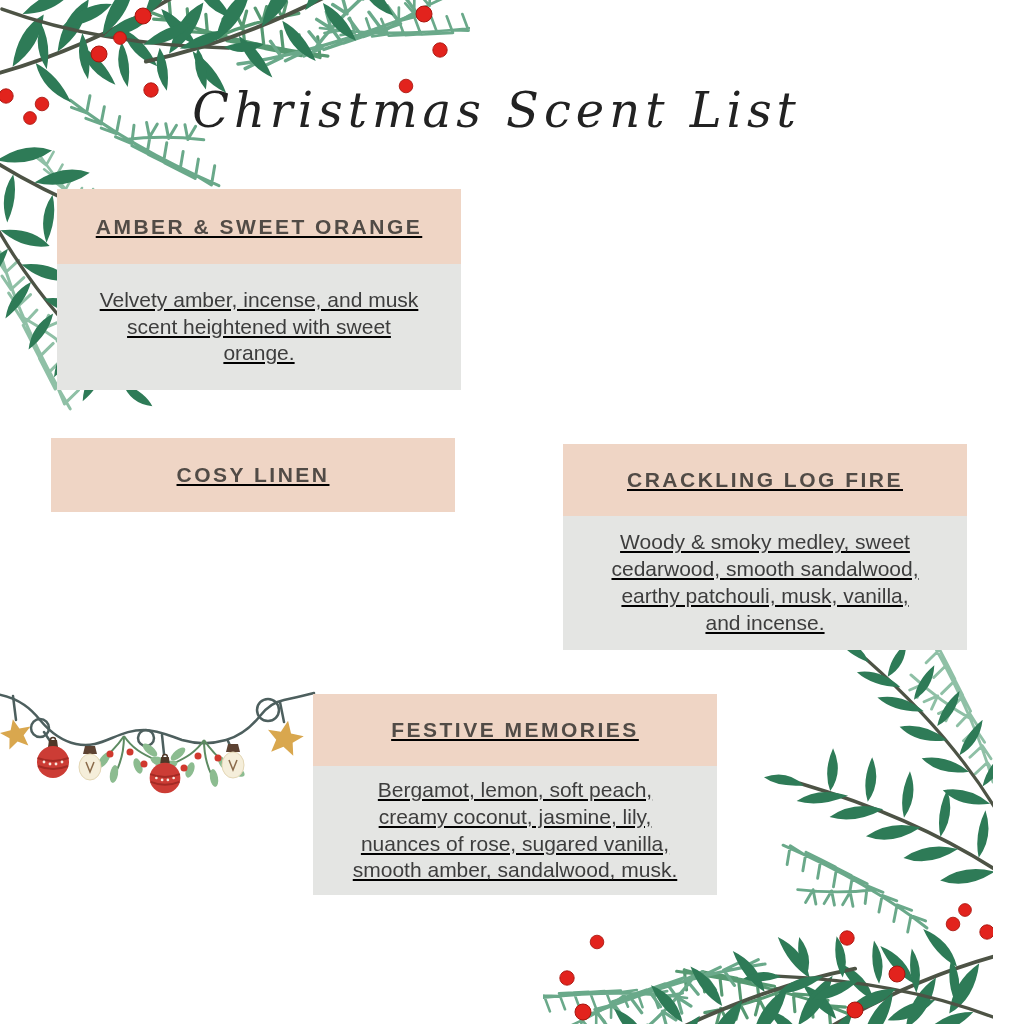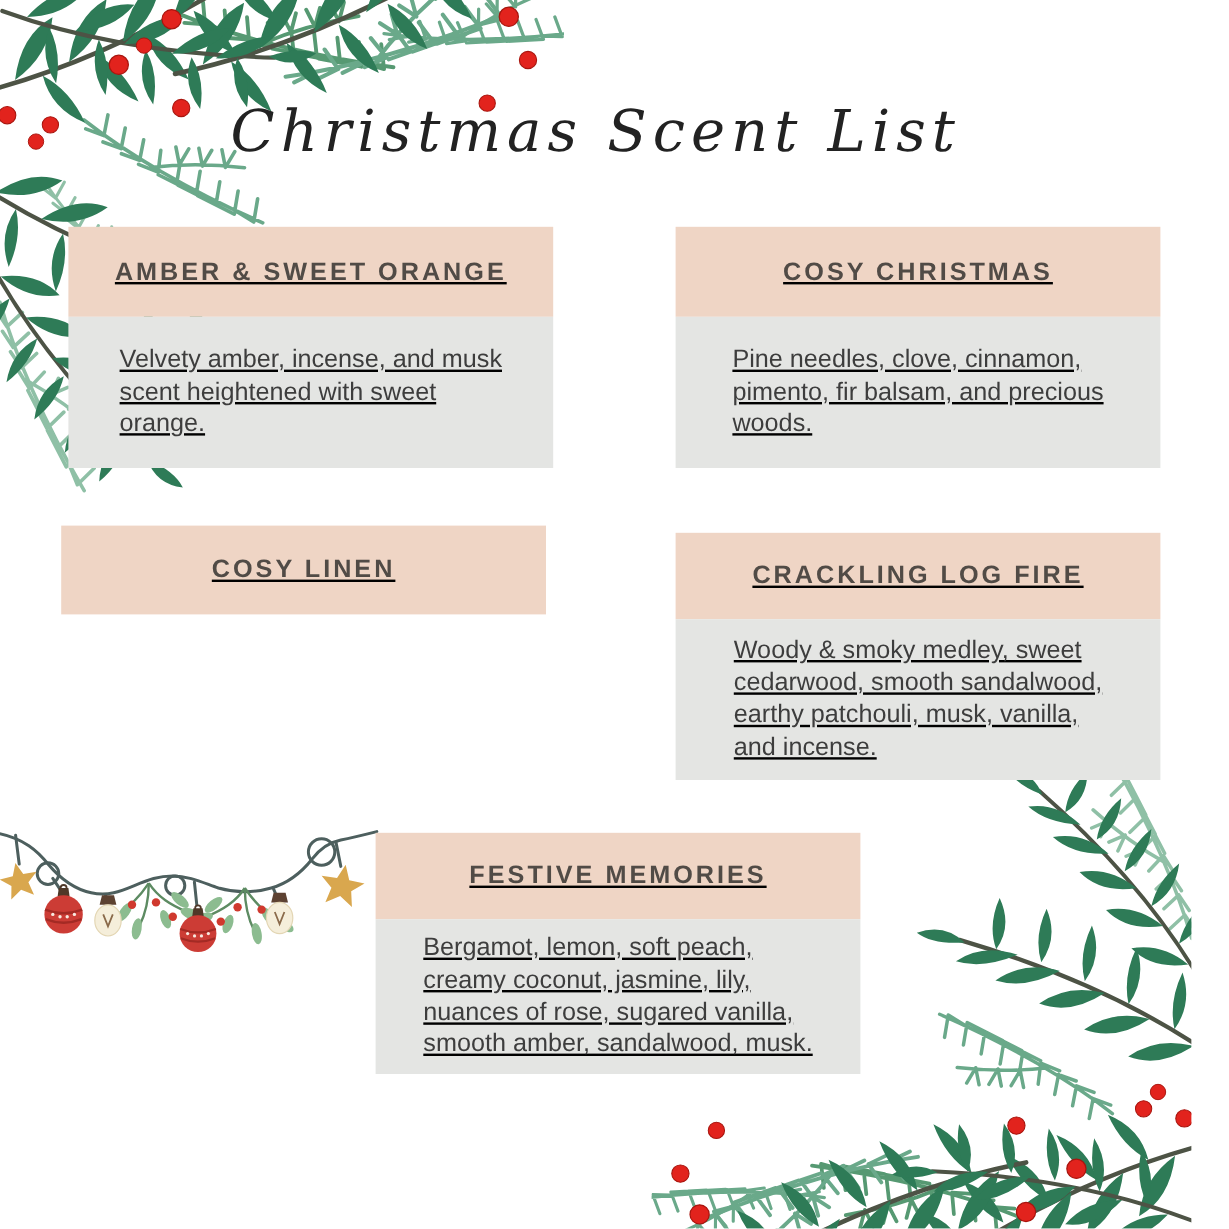--- a/index.html
+++ b/index.html
@@ -14,21 +14,21 @@
     font-size:48px;letter-spacing:5px;color:#222222;
   }
   
   .card{position:absolute;width:404px;display:flex;flex-direction:column;text-decoration:underline;}
   .card .hd{
     background:#efd5c5;display:flex;align-items:center;justify-content:center;
     font-weight:700;font-size:21px;letter-spacing:2.5px;color:#514b46;text-align:center;
   }
   .card .bd{
     background:#e4e5e3;flex:1;display:flex;align-items:center;justify-content:center;
-    white-space:pre-line;text-align:left;font-size:21px;line-height:1.28;
+    white-space:pre-line;text-align:center;font-size:21px;line-height:1.28;
     color:#3d3d3d;padding:8px 20px;box-sizing:border-box;
   }
   .c1{left:57px;top:189px;height:201px}.c1 .hd{height:75px}
   .c2{left:563px;top:189px;height:201px}.c2 .hd{height:75px}
   .c3{left:51px;top:438px;height:204px}.c3 .hd{height:74px}
   .c4{left:563px;top:444px;height:206px}.c4 .hd{height:72px}
   .c5{left:313px;top:694px;height:201px}.c5 .hd{height:72px}
   
   .deco{position:absolute;pointer-events:none;}
   .deco-tl{left:0;top:0;}
@@ -184,24 +184,20 @@
   <div class="title">Christmas Scent List</div>
 
   <div class="card c1">
     <div class="hd">AMBER &amp; SWEET ORANGE</div>
     <div class="bd">Velvety amber, incense, and musk
 scent heightened with sweet
 orange.</div>
   </div>
 
   <div class="card c2">
-    <div class="hd">COSY CHRISTMAS</div>
-    <div class="bd">Pine needles, clove, cinnamon,
-pimento, fir balsam, and precious
-woods.</div>
   </div>
 
   <div class="card c3">
     <div class="hd">COSY LINEN</div>
   </div>
 
   <div class="card c4">
     <div class="hd">CRACKLING LOG FIRE</div>
     <div class="bd">Woody &amp; smoky medley, sweet
 cedarwood, smooth sandalwood,

